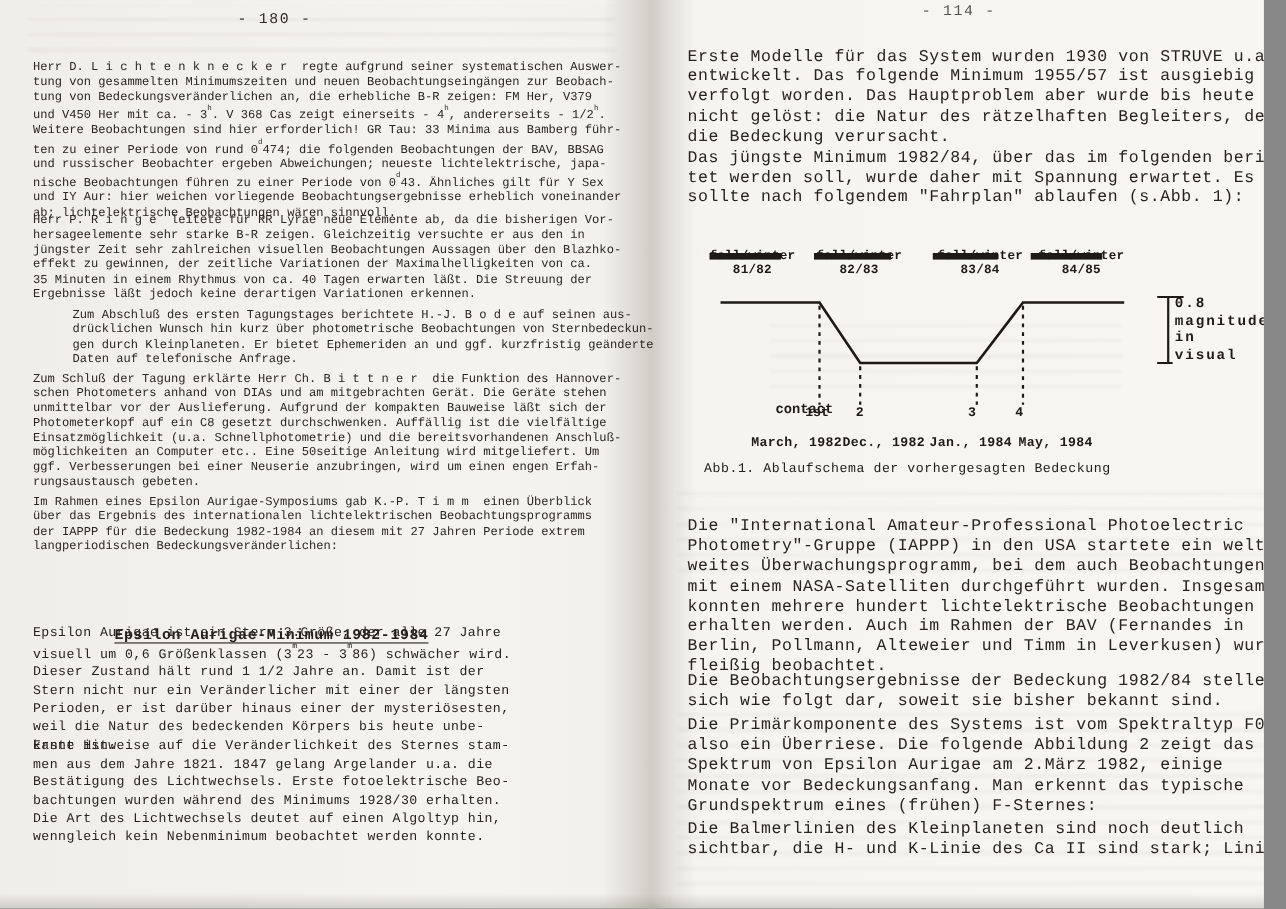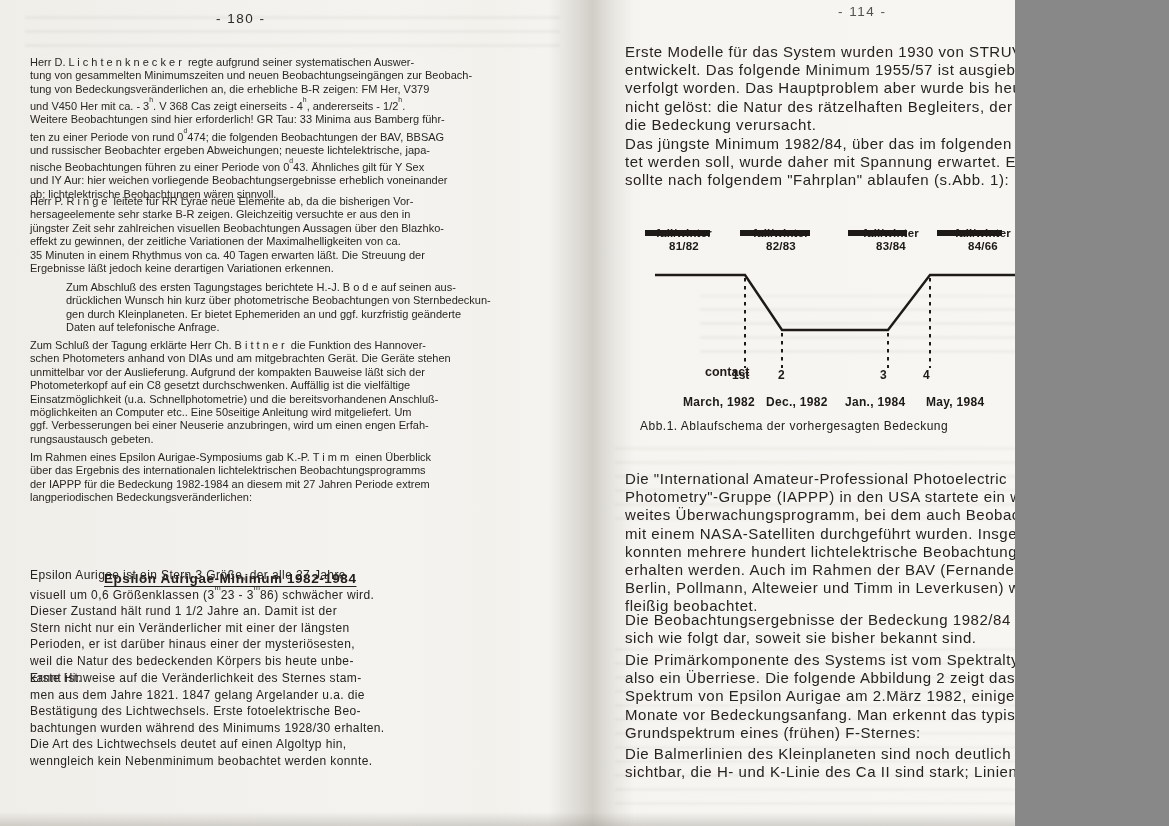--- a/index.html
+++ b/index.html
@@ -1,19 +1,19 @@
 <!DOCTYPE html>
 <html><head>
 <meta charset="utf-8">
 <style>
   html,body{margin:0;padding:0;background:#888;}
   .scan{
-    position:relative;width:1015px;height:826px;overflow:hidden;
+    position:relative;width:1149px;height:826px;overflow:hidden;
     background:linear-gradient(90deg,#f0eee9 0%,#f4f3ef 38%,#f2f1ec 48%,#f5f4f0 56%,#f7f6f2 100%);
-    font-family:Liberation Sans, sans-serif;
+    font-family:Liberation Mono, monospace;
     color:#24211d;
   }
   .gutter{position:absolute;left:548px;top:0;width:86px;height:826px;pointer-events:none;
     background:linear-gradient(90deg,rgba(165,159,149,0) 0%,rgba(150,144,134,0.38) 52%,rgba(170,164,155,0.16) 78%,rgba(170,164,155,0) 100%);}
   .ghost{position:absolute;pointer-events:none;filter:blur(1.3px);
     background:repeating-linear-gradient(0deg,rgba(110,104,94,0.5) 0 3px,transparent 3px 14px);}
   .bottom-edge{position:absolute;left:0;top:812px;width:1169px;height:14px;
     background:linear-gradient(180deg,rgba(120,114,106,0) 0%,rgba(120,114,106,0.28) 100%);}
   .para{position:absolute;white-space:pre;}
   .small{font-size:11px;line-height:13.4px;letter-spacing:0;color:#2a2722;}
@@ -132,33 +132,37 @@
   <div class="fig-label season" style="left:640px;">
     <div>fall/winter</div><div>81/82</div>
   </div>
   <div class="fig-label season" style="left:737px;">
     <div>fall/winter</div><div>82/83</div>
   </div>
   <div class="fig-label season" style="left:847px;">
     <div>fall/winter</div><div>83/84</div>
   </div>
   <div class="fig-label season" style="left:939px;">
-    <div>fall/winter</div><div>84/66</div>
+    <div>fall/winter</div><div>84/85</div>
   </div>
 
   <div class="fig-label cnum" style="left:732px;">1st</div>
   <div class="fig-label cnum" style="left:778px;">2</div>
   <div class="fig-label cnum" style="left:880px;">3</div>
   <div class="fig-label cnum" style="left:923px;">4</div>
   <div class="fig-label cword" style="left:705px;">contact</div>
   <div class="fig-label cdate" style="left:683px;">March, 1982</div>
   <div class="fig-label cdate" style="left:766px;">Dec., 1982</div>
   <div class="fig-label cdate" style="left:845px;">Jan., 1984</div>
   <div class="fig-label cdate" style="left:926px;">May, 1984</div>
 
+  <div class="fig-label amplitude" style="white-space:pre;">0.8
+magnitude
+in
+visual</div>
 
   <div class="caption">Abb.1. Ablaufschema der vorhergesagten Bedeckung</div>
 
   <div class="para right-body" style="left:625px;top:470px;">Die "International Amateur-Professional Photoelectric
 Photometry"-Gruppe (IAPPP) in den USA startete ein welt-
 weites Überwachungsprogramm, bei dem auch Beobachtungen
 mit einem NASA-Satelliten durchgeführt wurden. Insgesamt
 konnten mehrere hundert lichtelektrische Beobachtungen
 erhalten werden. Auch im Rahmen der BAV (Fernandes in
 Berlin, Pollmann, Alteweier und Timm in Leverkusen) wurde

